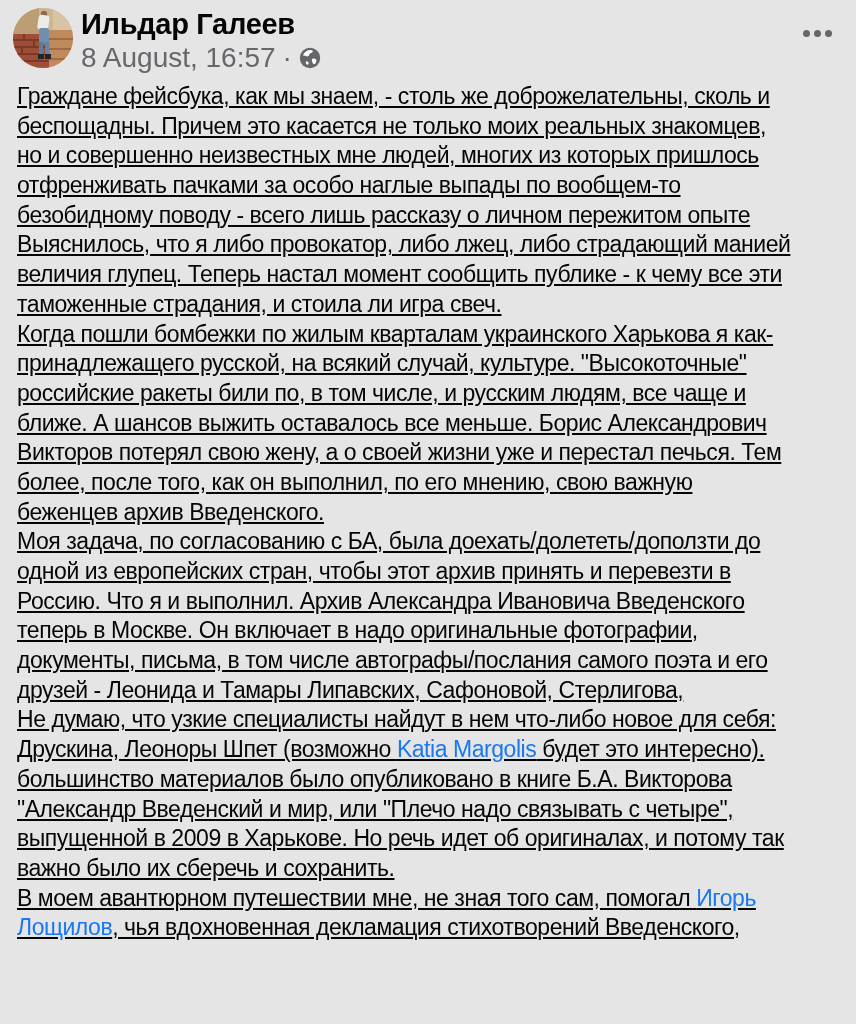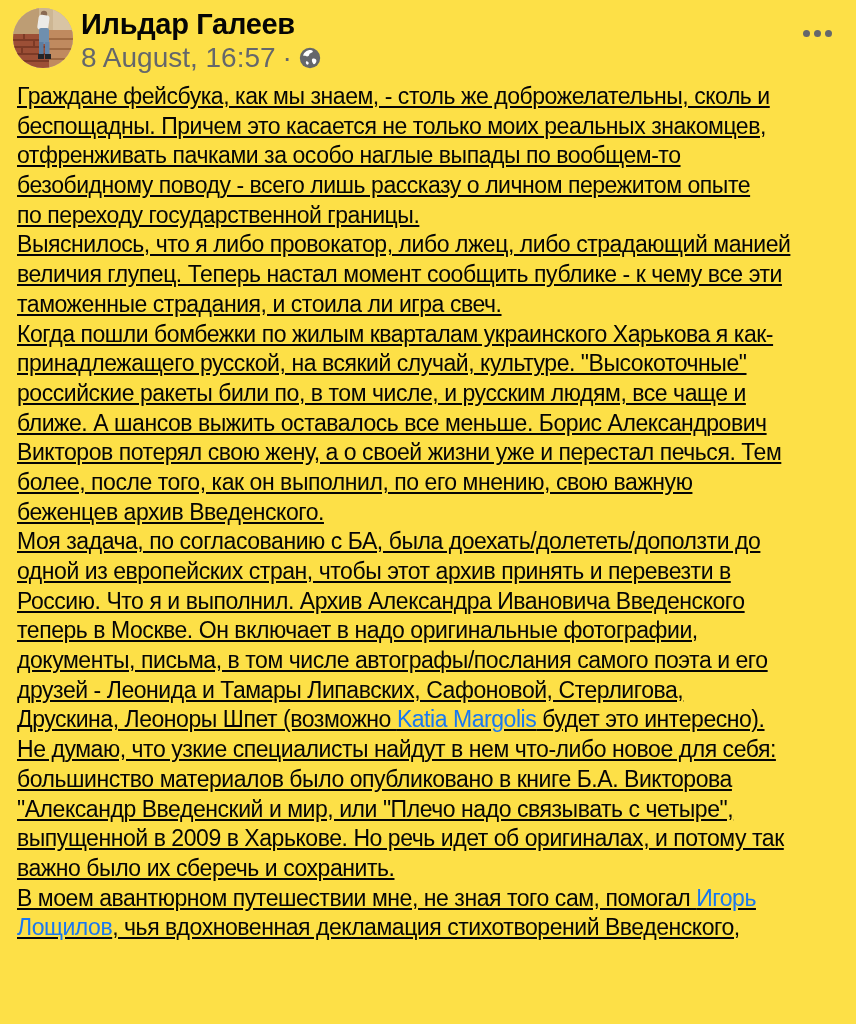--- a/index.html
+++ b/index.html
@@ -1,21 +1,21 @@
 <!DOCTYPE html>
 <html><head>
 <meta charset="utf-8">
 <style>
   html,body{margin:0;padding:0;background:#ffffff;}
   body{
     width:856px;height:1024px;overflow:hidden;
     font-family:"Liberation Sans","DejaVu Sans",sans-serif;
     -webkit-font-smoothing:antialiased;
   }
-  .card{position:relative;width:856px;height:1024px;background:#fde047;overflow:hidden;}
+  .card{position:relative;width:856px;height:1024px;background:#e5e5e5;overflow:hidden;}
 
   
   .header{display:flex;align-items:flex-start;padding:8px 60px 0 13px;}
   .avatar{width:60px;height:60px;border-radius:50%;overflow:hidden;flex:0 0 auto;cursor:pointer;background:#c9b391;}
   .avatar svg{display:block;width:60px;height:60px;}
   .hmeta{margin-left:8px;padding-top:0;}
   .name{font-size:29px;font-weight:700;color:#050505;line-height:33px;letter-spacing:-0.3px;cursor:pointer;}
   .sub{display:flex;align-items:center;font-size:28px;color:#65676B;line-height:27px;margin-top:3px;cursor:pointer;}
   .sep{margin:0 7px;color:#65676B;}
   .globe{display:inline-flex;}
@@ -83,41 +83,41 @@
 
   <div class="more" title="">
     <i></i>
     <i></i>
     <i></i>
   </div>
 
   <div class="post-text">
       <div class="line"><span>Граждане фейсбука, как мы знаем, - столь же доброжелательны, сколь и</span></div>
       <div class="line"><span>беспощадны. Причем это касается не только моих реальных знакомцев,</span></div>
+      <div class="line"><span>но и совершенно неизвестных мне людей, многих из которых пришлось</span></div>
       <div class="line"><span>отфренживать пачками за особо наглые выпады по вообщем-то</span></div>
       <div class="line"><span>безобидному поводу - всего лишь рассказу о личном пережитом опыте</span></div>
-      <div class="line"><span>по переходу государственной границы.</span></div>
       <div class="line"><span>Выяснилось, что я либо провокатор, либо лжец, либо страдающий манией</span></div>
       <div class="line"><span>величия глупец. Теперь настал момент сообщить публике - к чему все эти</span></div>
       <div class="line"><span>таможенные страдания, и стоила ли игра свеч.</span></div>
       <div class="line"><span>Когда пошли бомбежки по жилым кварталам украинского Харькова я как-</span></div>
       <div class="line"><span>принадлежащего русской, на всякий случай, культуре. "Высокоточные"</span></div>
       <div class="line"><span>российские ракеты били по, в том числе, и русским людям, все чаще и</span></div>
       <div class="line"><span>ближе. А шансов выжить оставалось все меньше. Борис Александрович</span></div>
       <div class="line"><span>Викторов потерял свою жену, а о своей жизни уже и перестал печься. Тем</span></div>
       <div class="line"><span>более, после того, как он выполнил, по его мнению, свою важную</span></div>
       <div class="line"><span>беженцев архив Введенского.</span></div>
       <div class="line"><span>Моя задача, по согласованию с БА, была доехать/долететь/доползти до</span></div>
       <div class="line"><span>одной из европейских стран, чтобы этот архив принять и перевезти в</span></div>
       <div class="line"><span>Россию. Что я и выполнил. Архив Александра Ивановича Введенского</span></div>
       <div class="line"><span>теперь в Москве. Он включает в надо оригинальные фотографии,</span></div>
       <div class="line"><span>документы, письма, в том числе автографы/послания самого поэта и его</span></div>
       <div class="line"><span>друзей - Леонида и Тамары Липавских, Сафоновой, Стерлигова,</span></div>
+      <div class="line"><span>Не думаю, что узкие специалисты найдут в нем что-либо новое для себя:</span></div>
       <div class="line"><span>Друскина, Леоноры Шпет (возможно </span><a class="lnk" href="#">Katia Margolis</a><span> будет это интересно).</span></div>
-      <div class="line"><span>Не думаю, что узкие специалисты найдут в нем что-либо новое для себя:</span></div>
       <div class="line"><span>большинство материалов было опубликовано в книге Б.А. Викторова</span></div>
       <div class="line"><span>"Александр Введенский и мир, или "Плечо надо связывать с четыре",</span></div>
       <div class="line"><span>выпущенной в 2009 в Харькове. Но речь идет об оригиналах, и потому так</span></div>
       <div class="line"><span>важно было их сберечь и сохранить.</span></div>
       <div class="line"><span>В моем авантюрном путешествии мне, не зная того сам, помогал </span><a class="lnk" href="#">Игорь</a></div>
       <div class="line"><a class="lnk" href="#">Лощилов</a><span>, чья вдохновенная декламация стихотворений Введенского,</span></div>
     </div>
 
 </div>
 

